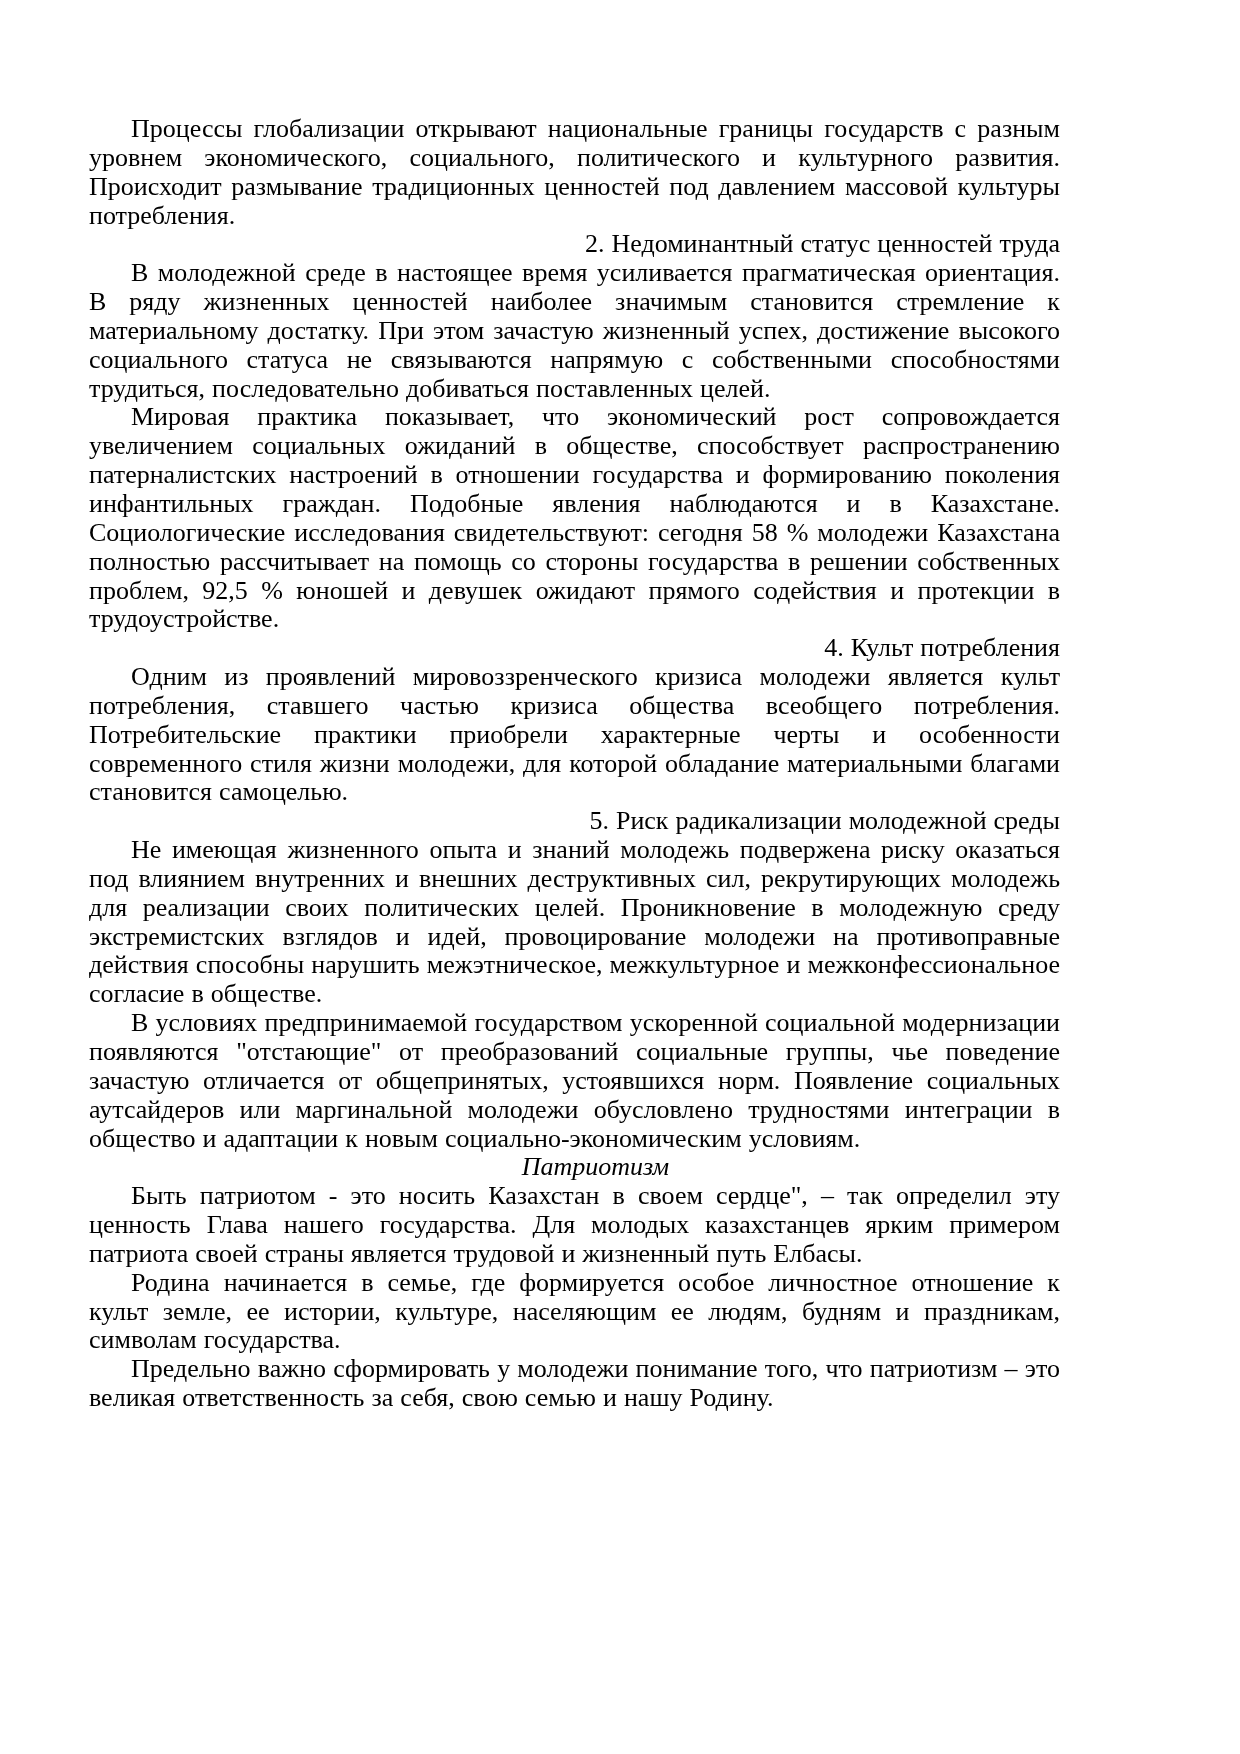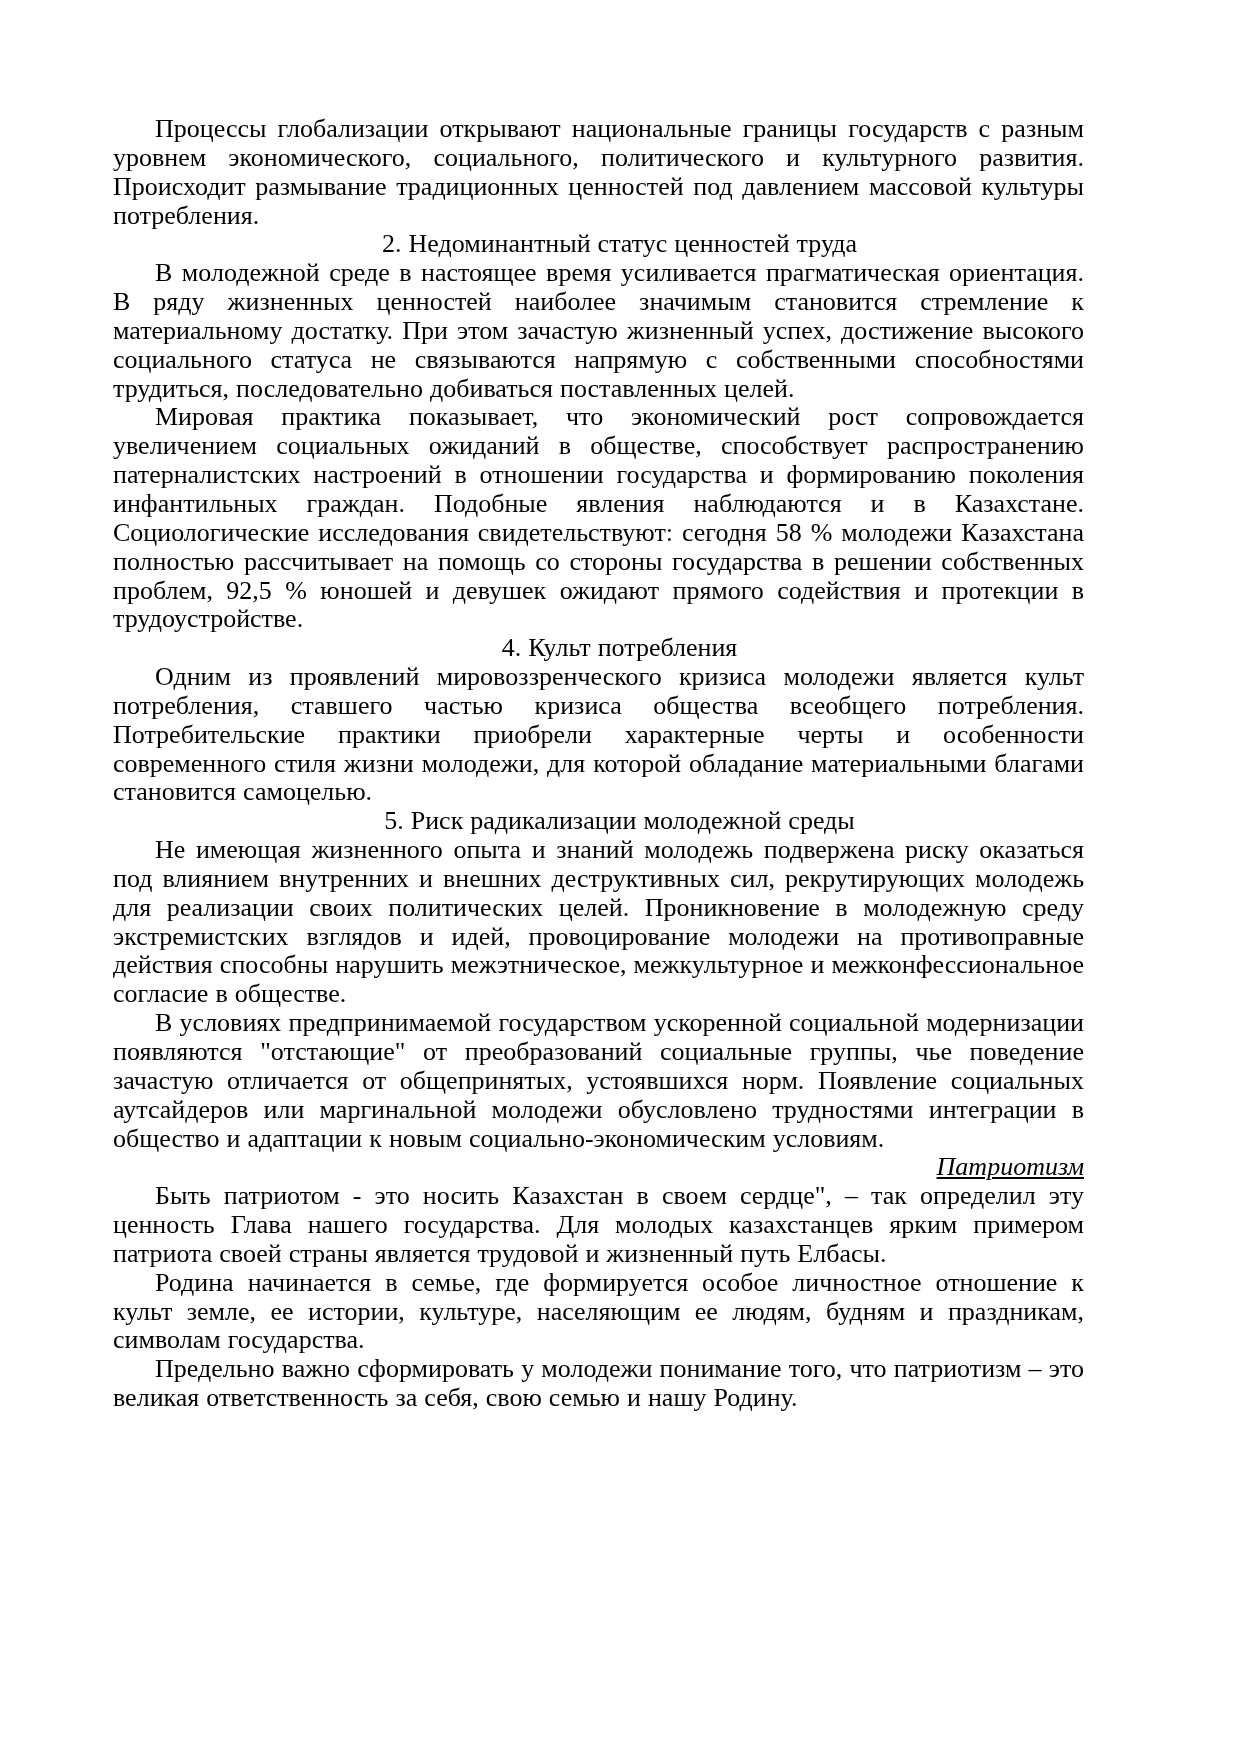--- a/index.html
+++ b/index.html
@@ -6,44 +6,43 @@
     margin: 0;
     padding: 0;
     background: #ffffff;
   }
   .page {
     position: relative;
     width: 1240px;
     height: 1754px;
     background: #ffffff;
     box-sizing: border-box;
-    padding: 115px 90px 0 113px;
+    padding: 115px 90px 0 89px;
     overflow: hidden;
   }
   .doc-body {
     width: 971px;
     font-family: "Liberation Serif", "DejaVu Serif", serif;
     font-size: 26px;
     line-height: 28.85px;
     color: #000000;
   }
   p.block {
     margin: 0;
     padding: 0;
     text-indent: 42px;
     text-align: justify;
     word-spacing: 0.02em;
   }
   p.numbered-heading {
-    text-align: center;
+    text-align: right;
   }
   p.italic-heading {
-    text-align: right;
+    text-align: center;
     font-style: italic;
-    text-decoration: underline;
   }
 </style>
 </head>
 <body>
 
 <div class="page">
   <div class="doc-body" id="doc-body">
       <p class="block body">Процессы глобализации открывают национальные границы государств с разным уровнем экономического, социального, политического и культурного развития. Происходит размывание традиционных ценностей под давлением массовой культуры потребления.</p>
       <p class="block numbered-heading">2. Недоминантный статус ценностей труда</p>
       <p class="block body">В молодежной среде в настоящее время усиливается прагматическая ориентация. В ряду жизненных ценностей наиболее значимым становится стремление к материальному достатку. При этом зачастую жизненный успех, достижение высокого социального статуса не связываются напрямую с собственными способностями трудиться, последовательно добиваться поставленных целей.</p>

